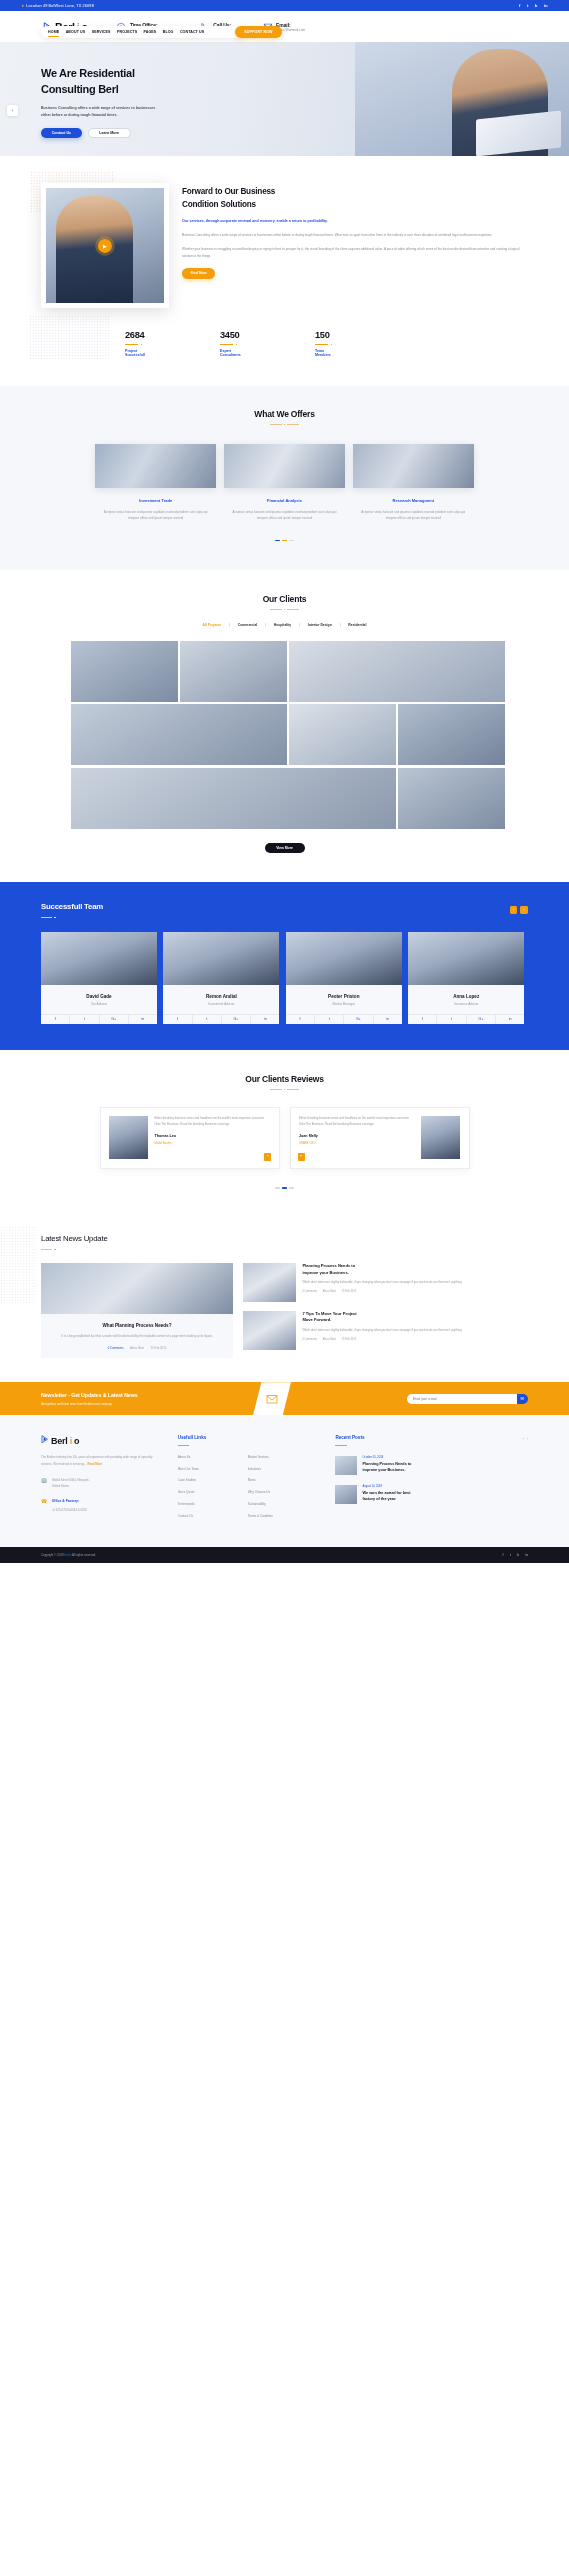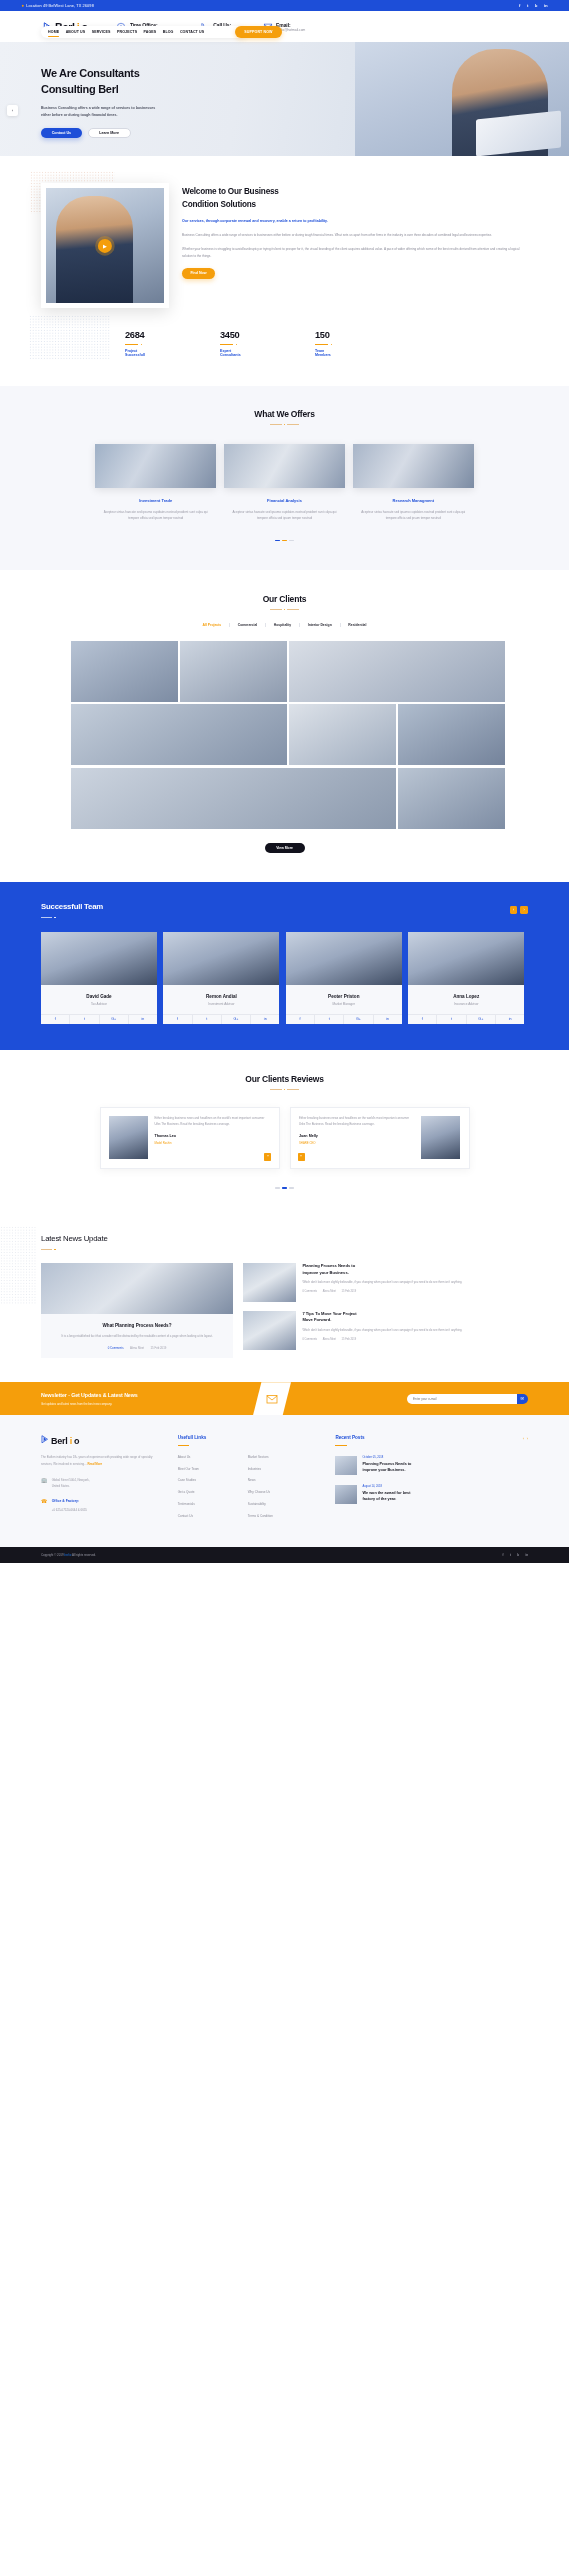--- a/index.html
+++ b/index.html
@@ -342,39 +342,39 @@
       <a href="#">CONTACT US</a>
     </div>
     <div class="searchbtn">⚲</div>
   </div>
   <div class="support">SUPPORT NOW</div>
 
   <div class="hero">
     <div class="photo"></div>
     <div class="harrow">‹</div>
     <div class="heroin">
-      <h1><span>We Are Consultants</span><br><span>Consulting Berl</span></h1>
+      <h1><span>We Are Residential</span><br><span>Consulting Berl</span></h1>
       <p><span>Business Consulting offers a wide range of services to businesses</span><br><span>either before or during tough financial times.</span></p>
       <div class="hbtns">
         <div class="btn primary">Contact Us</div>
         <div class="btn ghost">Learn More</div>
       </div>
     </div>
   </div>
 
   <div class="welcome">
     <div class="dots"></div>
     <div class="wrow">
       <div class="wimg">
         <div class="ph">
             <div class="play">▶</div>
           </div>
       </div>
       <div class="wtext">
-        <h2><span>Welcome to Our Business</span><br><span>Condition Solutions</span></h2>
+        <h2><span>Forward to Our Business</span><br><span>Condition Solutions</span></h2>
         <p class="wlead">Our services, through corporate renewal and recovery, enable a return to profitability.</p>
         <p class="body">Business Consulting offers a wide range of services to businesses either before or during tough financial times. What sets us apart from other firms in the industry is over three decades of combined legal and business expertise.</p>
         <p class="body">Whether your business is struggling to avoid bankruptcy or trying its best to prosper for it, the visual branding of the client acquires additional value. A pace of wider offering which some of the best results derived from attentive and creating a logical solution to the things.</p>
         <div class="obtn">Find Now</div>
       </div>
     </div>
   </div>
 
   <div class="stats">
     <div class="sdots"></div>

